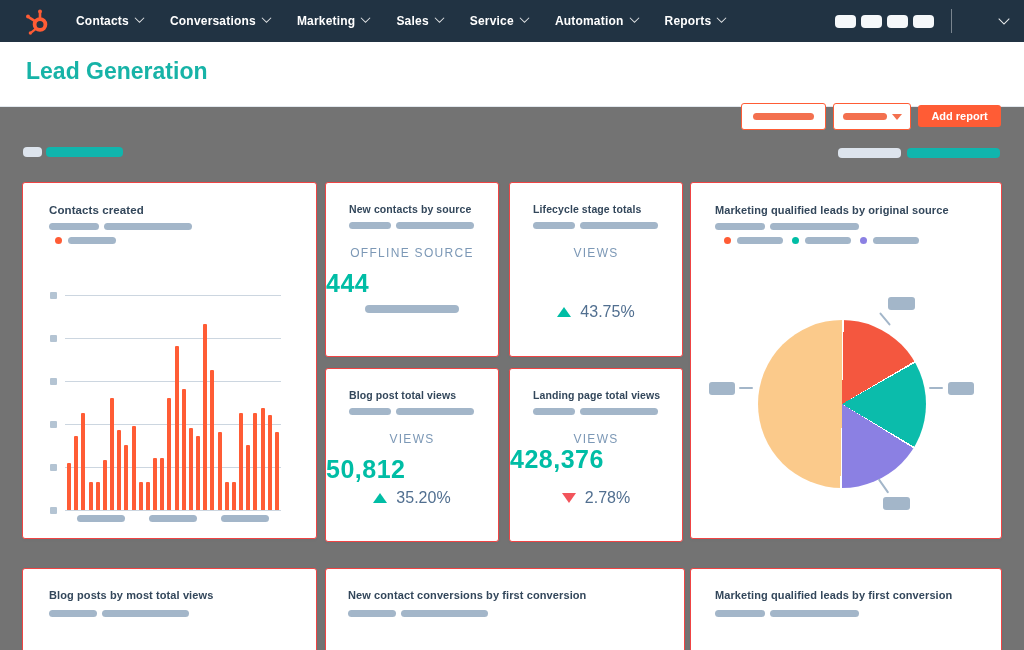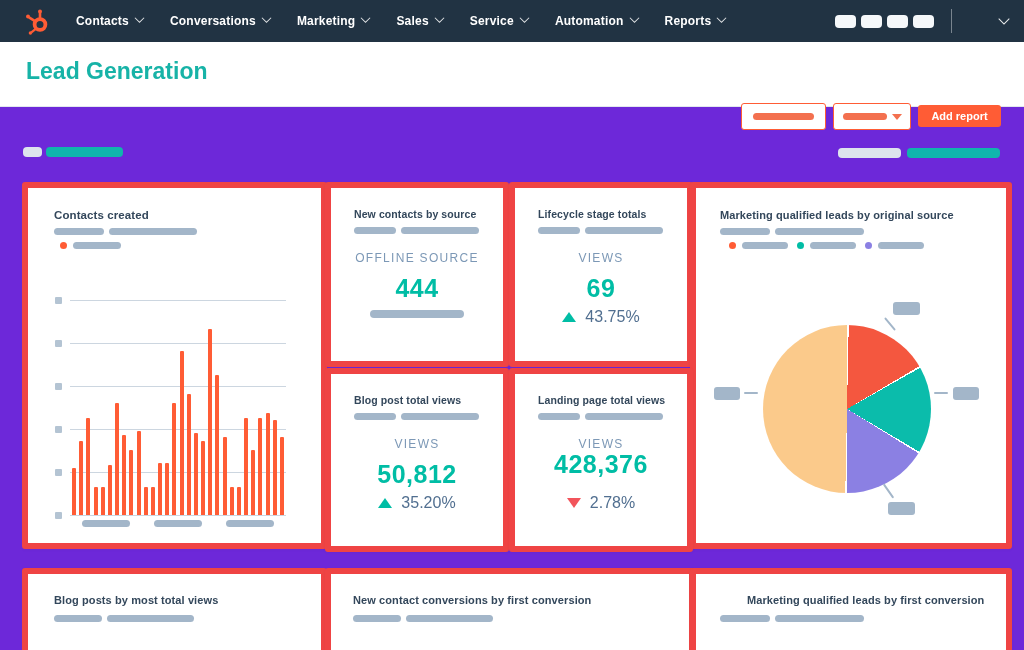--- a/index.html
+++ b/index.html
@@ -1,16 +1,16 @@
 <!DOCTYPE html>
 <html><head>
 <meta charset="utf-8">
 <style>
   html,body{margin:0;padding:0;}
-  .screen{position:relative;width:1024px;height:650px;overflow:hidden;background:#6d28d9;
+  .screen{position:relative;width:1024px;height:650px;overflow:hidden;background:#737373;
     font-family:"Liberation Sans",sans-serif;-webkit-font-smoothing:antialiased;}
   
   .topnav{position:absolute;left:0;top:0;width:1024px;height:42px;background:#213343;
     display:flex;align-items:center;}
   .logo-wrap{margin-left:24px;display:flex;align-items:center;}
   .nav-menu{display:flex;gap:27px;margin-left:25px;align-items:center;}
   .nav-item{display:flex;align-items:center;color:#ffffff;font-size:12px;font-weight:700;
     letter-spacing:.2px;cursor:pointer;}
   .chev{width:6px;height:6px;border-right:1.5px solid rgba(255,255,255,.85);
     border-bottom:1.5px solid rgba(255,255,255,.85);transform:rotate(45deg) translate(-1px,-1px);
@@ -28,36 +28,36 @@
     border-radius:3px;display:flex;align-items:center;justify-content:center;gap:5px;cursor:pointer;box-sizing:border-box;}
   .btn-pill{height:7px;border-radius:3.5px;background:#f3704f;}
   .btn-caret{width:0;height:0;border-left:5px solid transparent;border-right:5px solid transparent;
     border-top:6px solid #f3704f;}
   .btn-solid{position:absolute;left:918px;top:63px;width:83px;height:22px;background:#ff5c35;
     border-radius:3px;color:#fff;font-size:11px;font-weight:700;display:flex;align-items:center;
     justify-content:center;cursor:pointer;}
   .ph-light{border-radius:4px;background:#dde4ed;}
   .ph-teal{border-radius:4px;background:#10b5ad;}
   
-  .card{position:absolute;background:#ffffff;border:6px solid #ef4444;border-radius:3px;
+  .card{position:absolute;background:#ffffff;border:1px solid #ef4444;border-radius:3px;
     box-shadow:0 1px 3px rgba(45,62,80,.05);}
   .card-title{position:absolute;font-weight:700;color:#33475b;letter-spacing:.1px;}
   .pill{display:inline-block;height:7px;border-radius:3.5px;background:#a3b6c9;}
   .pill-row{position:absolute;display:flex;gap:5px;}
   .legend-row{position:absolute;display:flex;align-items:center;gap:6px;}
   .dot{width:7px;height:7px;border-radius:50%;}
   .gridline{position:absolute;left:42px;width:216px;height:1px;background:#ccd6e0;}
   .tick-sq{position:absolute;left:27px;width:7px;height:7px;border-radius:1px;background:#b4c4d3;}
   .bars{position:absolute;left:44px;top:141px;width:212px;height:186px;display:flex;
     align-items:flex-end;justify-content:space-between;}
   .bar{width:4px;border-radius:1px 1px 0 0;}
   .xlabels{position:absolute;left:42px;top:332px;width:216px;display:flex;justify-content:space-around;}
   .metric-label{position:absolute;left:0;width:100%;text-align:center;font-size:12px;
     letter-spacing:1.3px;color:#7c98b6;}
-  .metric-value{position:absolute;left:0;width:100%;text-align:center;font-size:25px;
+  .metric-value{position:absolute;left:0;width:100%;text-align:left;font-size:25px;
     font-weight:700;color:#00bda5;letter-spacing:.5px;}
   .delta-row{position:absolute;left:0;width:100%;display:flex;align-items:center;
     justify-content:center;gap:9px;}
   .tri{width:0;height:0;border-left:7px solid transparent;border-right:7px solid transparent;}
   .tri.up{border-bottom:10px solid #00bda5;}
   .tri.down{border-top:10px solid #f2545b;}
   .delta-text{font-size:16px;color:#516f90;}
   .center-pill{position:absolute;left:50%;transform:translateX(-50%);height:8px;width:94px;
     border-radius:4px;background:#a3b6c9;}
   
@@ -213,21 +213,20 @@
     <div class="center-pill" style="top:122px;"></div>
   </div>
 
   <div class="card" style="left:509px;top:182px;width:172px;height:173px;">
     <div class="card-title" style="left:23px;top:20px;font-size:10.5px;">Lifecycle stage totals</div>
     <div class="pill-row" style="left:23px;top:39px;">
       <span class="pill" style="width:42px;"></span>
         <span class="pill" style="width:78px;"></span>
     </div>
     <div class="metric-label" style="top:63px;">VIEWS</div>
-    <div class="metric-value" style="top:86px;">69</div>
     <div class="delta-row" style="top:120px;">
       <span class="tri up"></span>
       <span class="delta-text">43.75%</span>
     </div>
   </div>
 
   <div class="card" style="left:690px;top:182px;width:310px;height:355px;">
     <div class="card-title" style="left:24px;top:21px;font-size:11px;">Marketing qualified leads by original source</div>
     <div class="pill-row" style="left:24px;top:40px;">
       <span class="pill" style="width:50px;"></span>
@@ -295,20 +294,20 @@
     </div>
   </div>
   <div class="card" style="left:325px;top:568px;width:358px;height:120px;">
     <div class="card-title" style="left:22px;top:20px;font-size:11px;">New contact conversions by first conversion</div>
     <div class="pill-row" style="left:22px;top:41px;">
       <span class="pill" style="width:48px;"></span>
         <span class="pill" style="width:87px;"></span>
     </div>
   </div>
   <div class="card" style="left:690px;top:568px;width:310px;height:120px;">
-    <div class="card-title" style="left:24px;top:20px;font-size:11px;margin-left:27px;">Marketing qualified leads by first conversion</div>
+    <div class="card-title" style="left:24px;top:20px;font-size:11px;">Marketing qualified leads by first conversion</div>
     <div class="pill-row" style="left:24px;top:41px;">
       <span class="pill" style="width:50px;"></span>
         <span class="pill" style="width:89px;"></span>
     </div>
   </div>
 
 </div>
 
 </body></html>

